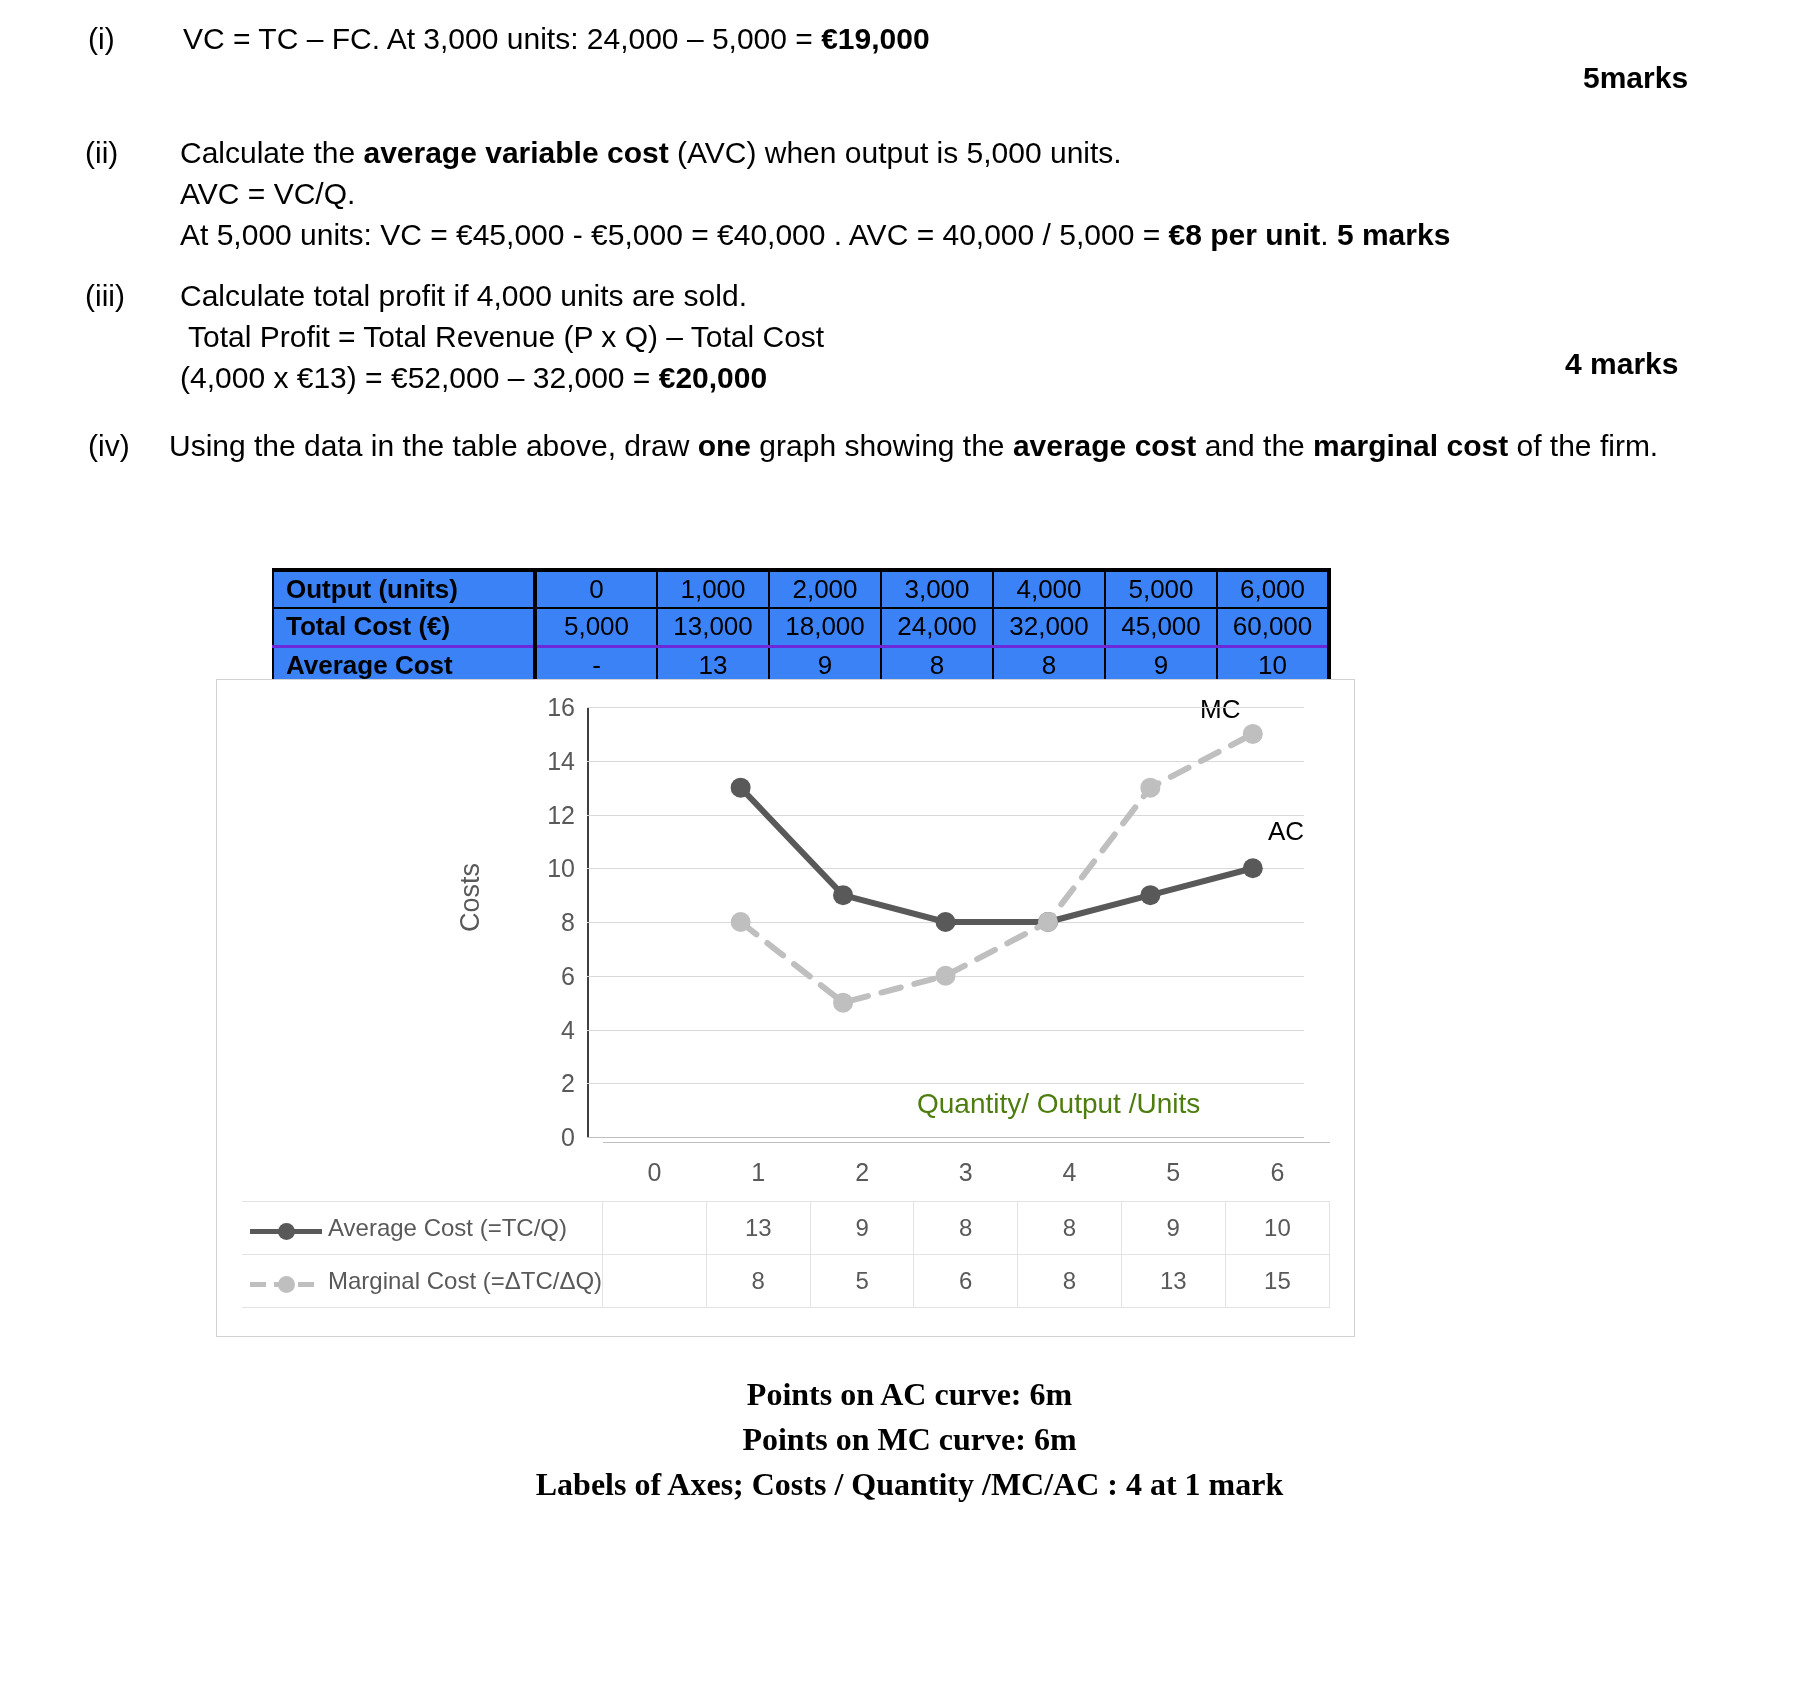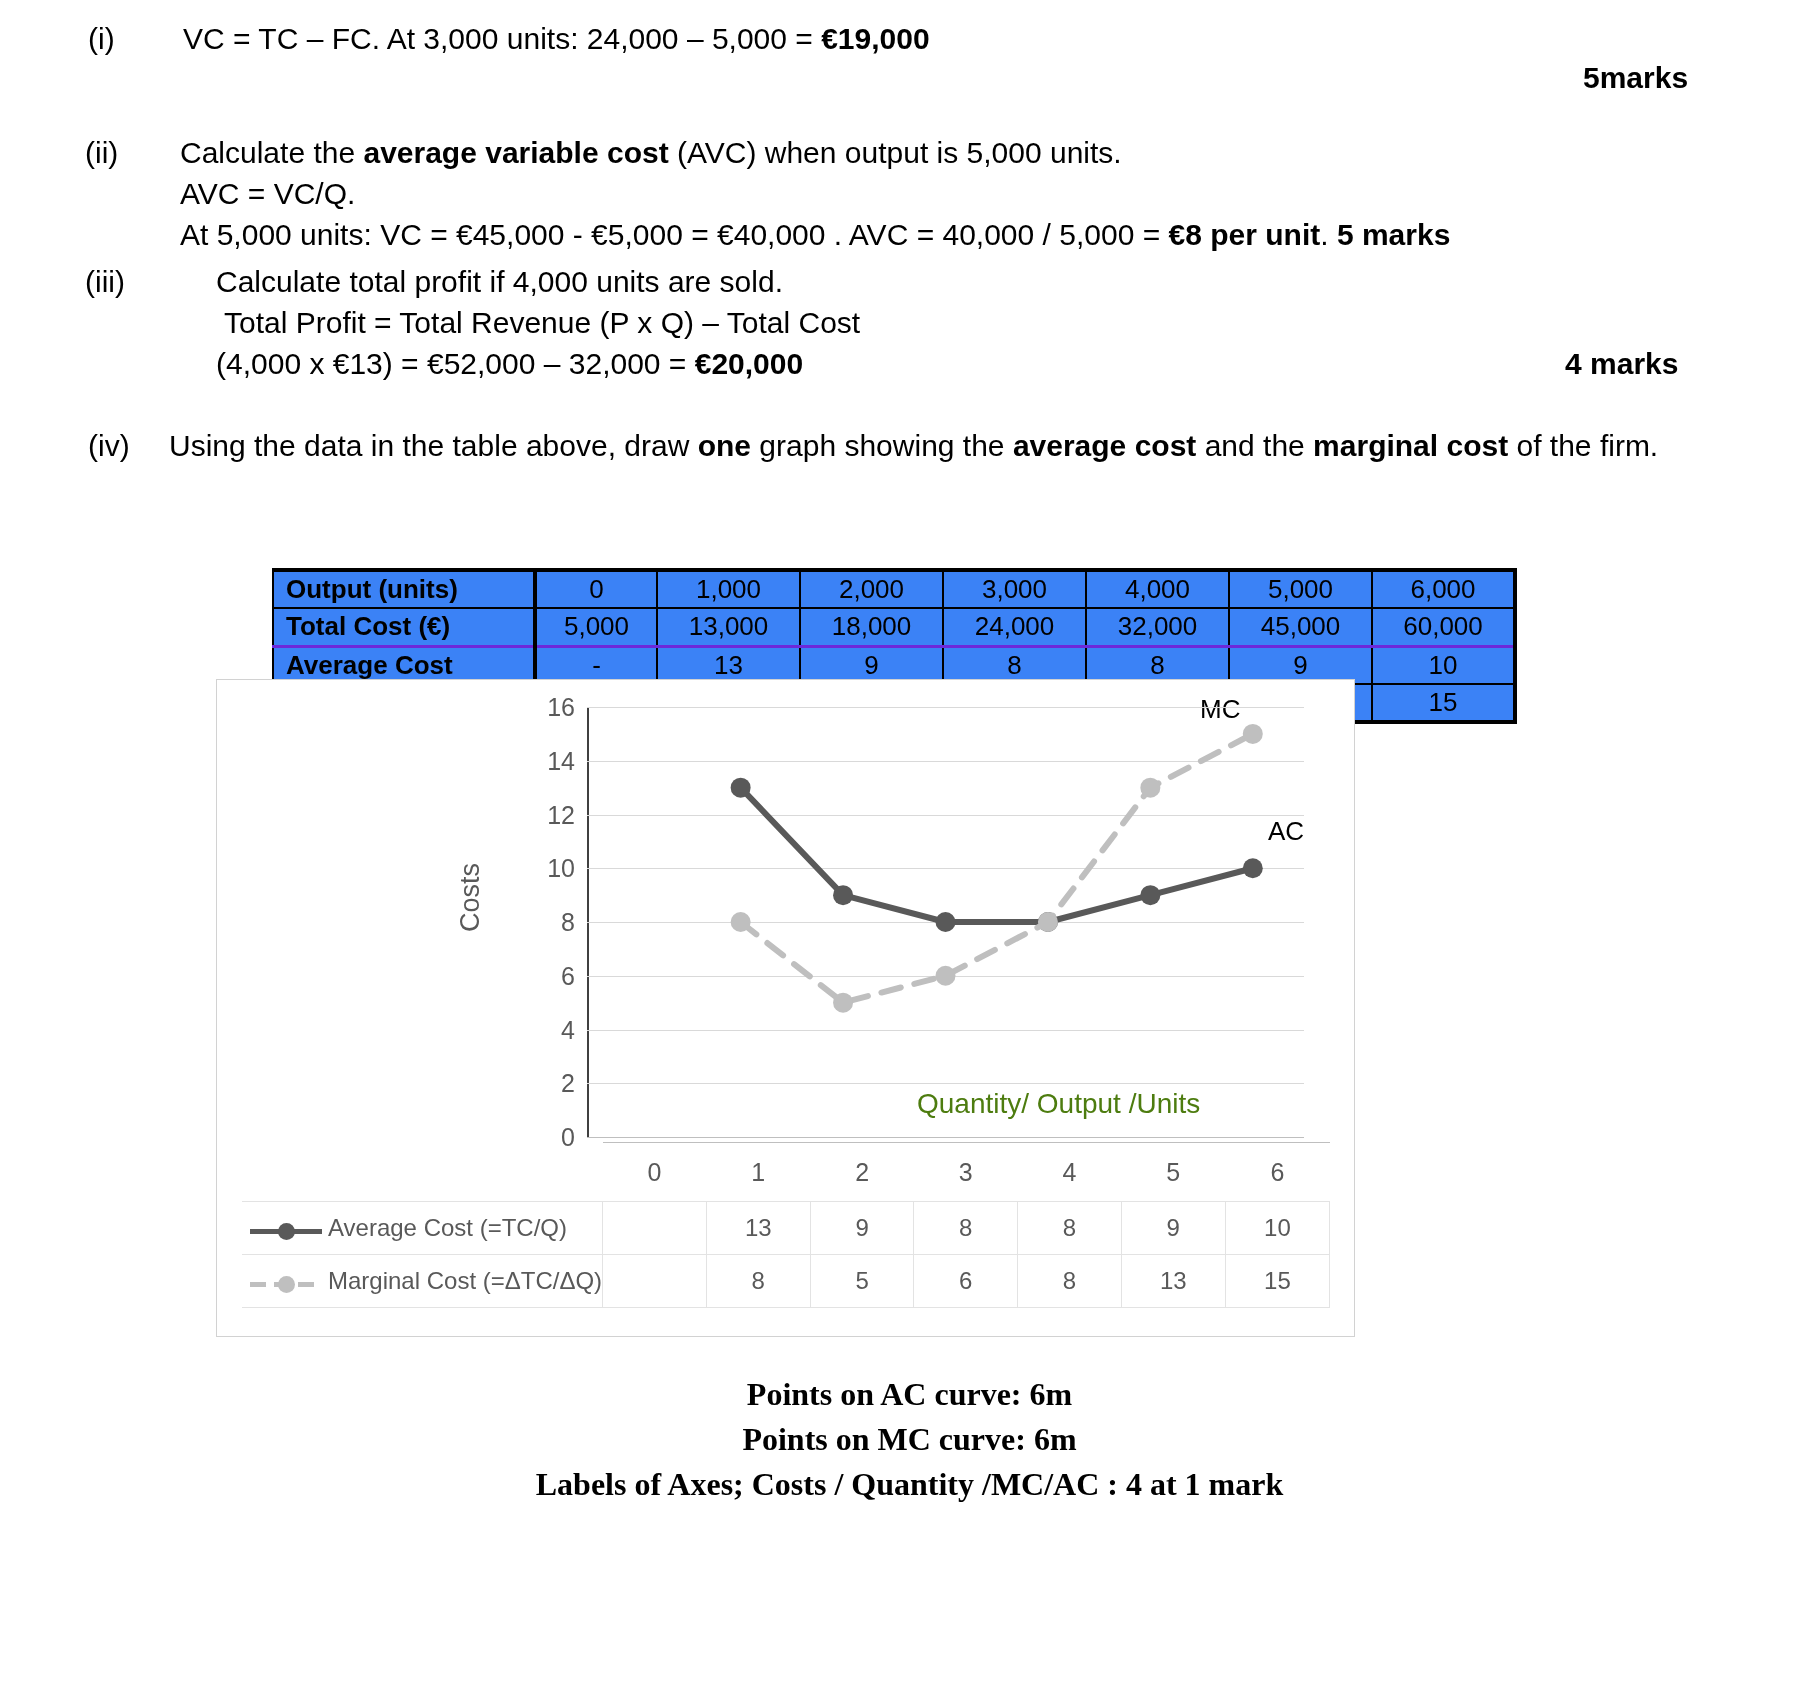--- a/index.html
+++ b/index.html
@@ -63,21 +63,21 @@
   .data-table tr td:first-child {
     text-align: left;
     font-weight: bold;
     width: 262px;
     padding-left: 12px;
     border-right: 4px solid #000;
   }
   .data-table tr:first-child td { border-top: 4px solid #000; }
   .data-table tr:nth-child(2) td { border-bottom: 3px solid #6d28d9; margin-left: 47px; }
   .data-table tr:last-child td { border-bottom: 4px solid #000; }
-  .data-table td.val { width: 143px; }
+  .data-table td.val { width: 112px; }
   .data-table td.val-first { width: 122px; }
   .data-table tr td:last-child { border-right: 4px solid #000; }
   .data-table tr td:nth-child(2) { border-left: 4px solid #000; }
 
   
   .chart-box {
     position: absolute;
     left: 216px;
     top: 679px;
     width: 1139px;
@@ -232,21 +232,21 @@
 
 <div class="qrow" style="left:85px; top:132px;">
   <div class="marker">(ii)</div>
   <div class="body-lines">
     <div class="line"><span>Calculate the </span><span class="b">average variable cost</span><span> (AVC) when output is 5,000 units.</span></div>
     <div class="line">AVC = VC/Q.</div>
     <div class="line"><span>At 5,000 units:  VC = €45,000  - €5,000  = €40,000 .   AVC = 40,000 / 5,000  =  </span><span class="b">€8 per unit</span><span>.  </span><span class="b">5 marks</span></div>
   </div>
 </div>
 
-<div class="qrow" style="left:85px; top:261px;gap:36px;">
+<div class="qrow" style="left:85px; top:275px;">
   <div class="marker">(iii)</div>
   <div class="body-lines">
     <div class="line">Calculate total profit if 4,000 units are sold.</div>
     <div class="line" style="padding-left:8px;"><span>Total Profit = Total Revenue (P x Q) – Total Cost</span></div>
     <div class="line"><span>(4,000 x €13) = €52,000   – 32,000  = </span><span class="b">€20,000</span></div>
   </div>
 </div>
 <div class="marks" style="left:1565px; top:343px;">4 marks</div>
 
 <div class="qrow" style="left:88px; top:425px;">

